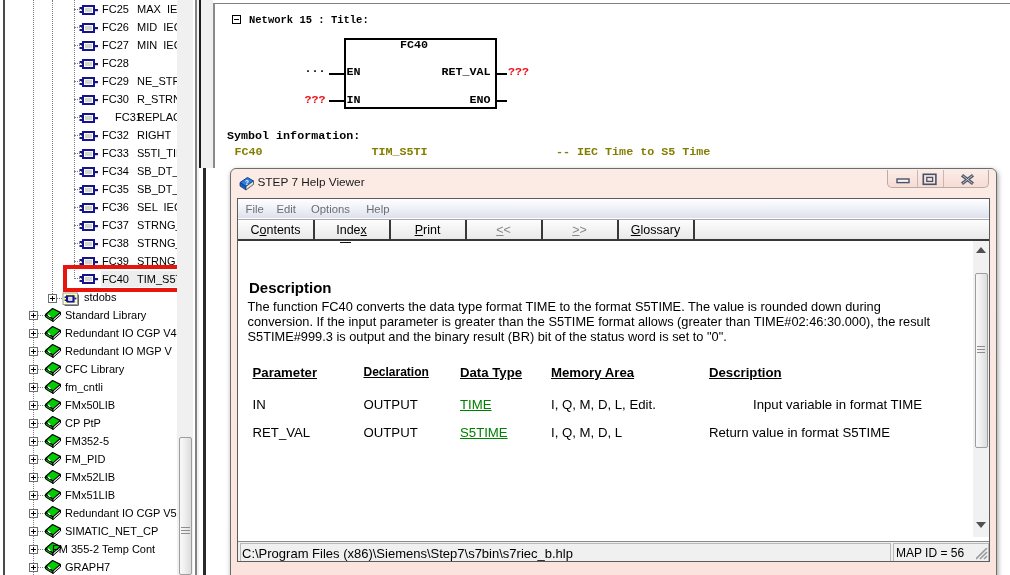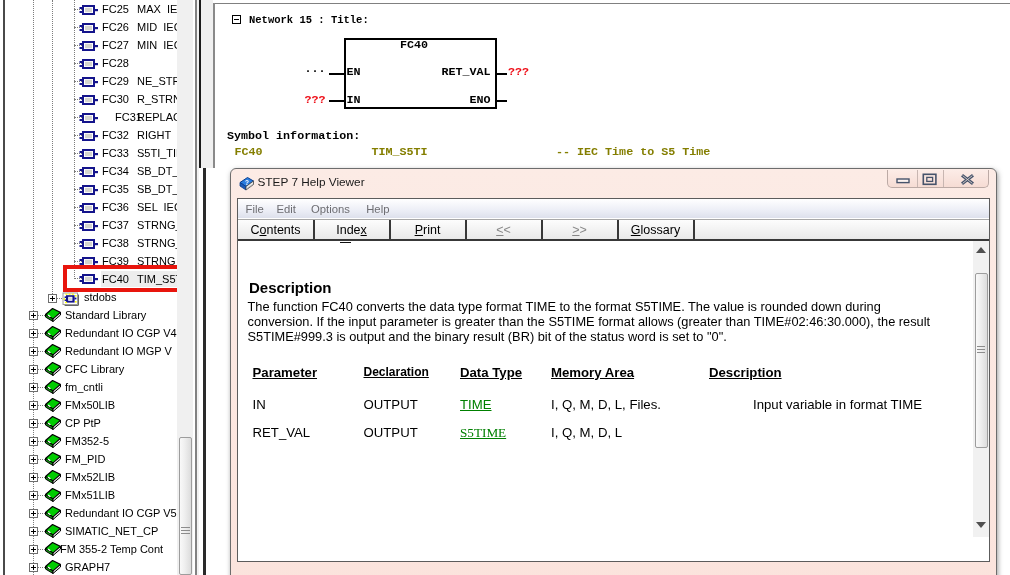--- a/index.html
+++ b/index.html
@@ -334,21 +334,21 @@
       </svg>
       <div class="trow" style="left:65px;top:524.5px;">SIMATIC_NET_CP</div>
       <div class="plusbox" style="left:29px;top:545px;"></div>
       <div class="doth" style="left:38px;top:549px;width:7px;"></div>
       <svg class="abs" style="left:44.5px;top:542px;" width="16" height="14" viewBox="0 0 16 14">
         <polygon points="0.5,6.5 7.5,0.5 15.5,4.5 8,11" fill="#00cc00" stroke="#000" stroke-width="1.2"></polygon>
         <polygon points="0.5,6.5 8,11 8,13.5 0.5,9" fill="#128c12" stroke="#000" stroke-width="1"></polygon>
         <polygon points="8,11 15.5,4.5 15.5,7 8,13.5" fill="#e6e6e6" stroke="#000" stroke-width="1"></polygon>
         <line x1="3" y1="7" x2="5.4" y2="8.8" stroke="#fff" stroke-width="1.1"></line>
       </svg>
-      <div class="trow" style="left:60px;top:542.5px;">FM 355-2 Temp Cont</div>
+      <div class="trow" style="left:52px;top:542.5px;">FM 355-2 Temp Cont</div>
       <div class="plusbox" style="left:29px;top:563px;"></div>
       <div class="doth" style="left:38px;top:567px;width:7px;"></div>
       <svg class="abs" style="left:44.5px;top:560px;" width="16" height="14" viewBox="0 0 16 14">
         <polygon points="0.5,6.5 7.5,0.5 15.5,4.5 8,11" fill="#00cc00" stroke="#000" stroke-width="1.2"></polygon>
         <polygon points="0.5,6.5 8,11 8,13.5 0.5,9" fill="#128c12" stroke="#000" stroke-width="1"></polygon>
         <polygon points="8,11 15.5,4.5 15.5,7 8,13.5" fill="#e6e6e6" stroke="#000" stroke-width="1"></polygon>
         <line x1="3" y1="7" x2="5.4" y2="8.8" stroke="#fff" stroke-width="1.1"></line>
       </svg>
       <div class="trow" style="left:65px;top:560.5px;">GRAPH7</div>
     </div>
@@ -452,35 +452,45 @@
 conversion. If the input parameter is greater than the S5TIME format allows (greater than TIME#02:46:30.000), the result
 S5TIME#999.3 is output and the binary result (BR) bit of the status word is set to "0".</div>
       <div class="abs" style="left:14.5px;top:124px;font-size:13.2px;font-weight:bold;text-decoration:underline;">Parameter</div>
       <div class="abs" style="left:125.5px;top:124px;font-size:12px;font-weight:bold;text-decoration:underline;">Declaration</div>
       <div class="abs" style="left:222px;top:124px;font-size:13.2px;font-weight:bold;text-decoration:underline;">Data Type</div>
       <div class="abs" style="left:313px;top:124px;font-size:13.2px;font-weight:bold;text-decoration:underline;">Memory Area</div>
       <div class="abs" style="left:471px;top:124px;font-size:13.2px;font-weight:bold;text-decoration:underline;">Description</div>
       <div class="abs" style="left:14.5px;top:156px;font-size:13.2px;">IN</div>
       <div class="abs" style="left:125.5px;top:156px;font-size:13.2px;">OUTPUT</div>
       <div class="abs" style="left:222px;top:156px;font-size:13.2px;color:#008000;text-decoration:underline;">TIME</div>
-      <div class="abs" style="left:313px;top:156px;font-size:13.2px;">I, Q, M, D, L, Files.</div>
+      <div class="abs" style="left:313px;top:156px;font-size:13.2px;">I, Q, M, D, L, Edit.</div>
       <div class="abs" style="left:471px;top:156px;font-size:13.2px;margin-left:44px;">Input variable in format TIME</div>
       <div class="abs" style="left:14.5px;top:184px;font-size:13.2px;">RET_VAL</div>
       <div class="abs" style="left:125.5px;top:184px;font-size:13.2px;">OUTPUT</div>
-      <div class="abs" style="left:222px;top:184px;font-size:13.2px;color:#008000;text-decoration:underline;font-family:Liberation Serif, serif;">S5TIME</div>
+      <div class="abs" style="left:222px;top:184px;font-size:13.2px;color:#008000;text-decoration:underline;">S5TIME</div>
       <div class="abs" style="left:313px;top:184px;font-size:13.2px;">I, Q, M, D, L</div>
+      <div class="abs" style="left:471px;top:184px;font-size:13.2px;">Return value in format S5TIME</div>
 
       <div class="abs" style="left:735px;top:0;width:16px;height:296px;background:#f1f1f1;">
         <svg class="abs" style="left:3px;top:6px;" width="10" height="7">
             <polygon points="5,0 10,6 0,6" fill="#505050"></polygon>
           </svg>
         <div class="abs" style="left:1.5px;top:32px;width:13px;height:175px;border:1px solid #9d9d9d;border-radius:2px;background:linear-gradient(to right,#f9f9f9,#eee 45%,#dcdcdc);box-sizing:border-box;"></div>
         <div class="abs" style="left:4px;top:105px;width:8px;height:1px;background:#8c8c8c;"></div>
         <div class="abs" style="left:4px;top:108px;width:8px;height:1px;background:#8c8c8c;"></div>
         <div class="abs" style="left:4px;top:111px;width:8px;height:1px;background:#8c8c8c;"></div>
         <svg class="abs" style="left:3px;top:281px;" width="10" height="7">
             <polygon points="0,0 10,0 5,6" fill="#505050"></polygon>
           </svg>
       </div>
     </div>
 
+    <div class="abs" style="left:0;top:342px;width:751px;height:20px;background:#f0f0f0;border-top:1px solid #898989;box-sizing:border-box;font-size:13px;">
+      <div class="abs" style="left:1.5px;top:0.5px;width:649px;height:18px;border:1px solid #b9b9b9;"></div>
+      <div class="abs" style="left:655px;top:0.5px;width:94px;height:18px;border:1px solid #b9b9b9;"></div>
+      <div class="abs" style="left:4px;top:4px;">C:\Program Files (x86)\Siemens\Step7\s7bin\s7riec_b.hlp</div>
+      <div class="abs" style="left:658px;top:4px;font-size:12px;">MAP ID = 56</div>
+      <svg class="abs" style="left:738px;top:6px;" width="12" height="12">
+        <path d="M11 0 L0 11 M11 4 L4 11 M11 8 L8 11" stroke="#9a9a9a" stroke-width="1.6" fill="none"></path>
+      </svg>
+    </div>
   </div>
 </div>
 
 </body></html>

